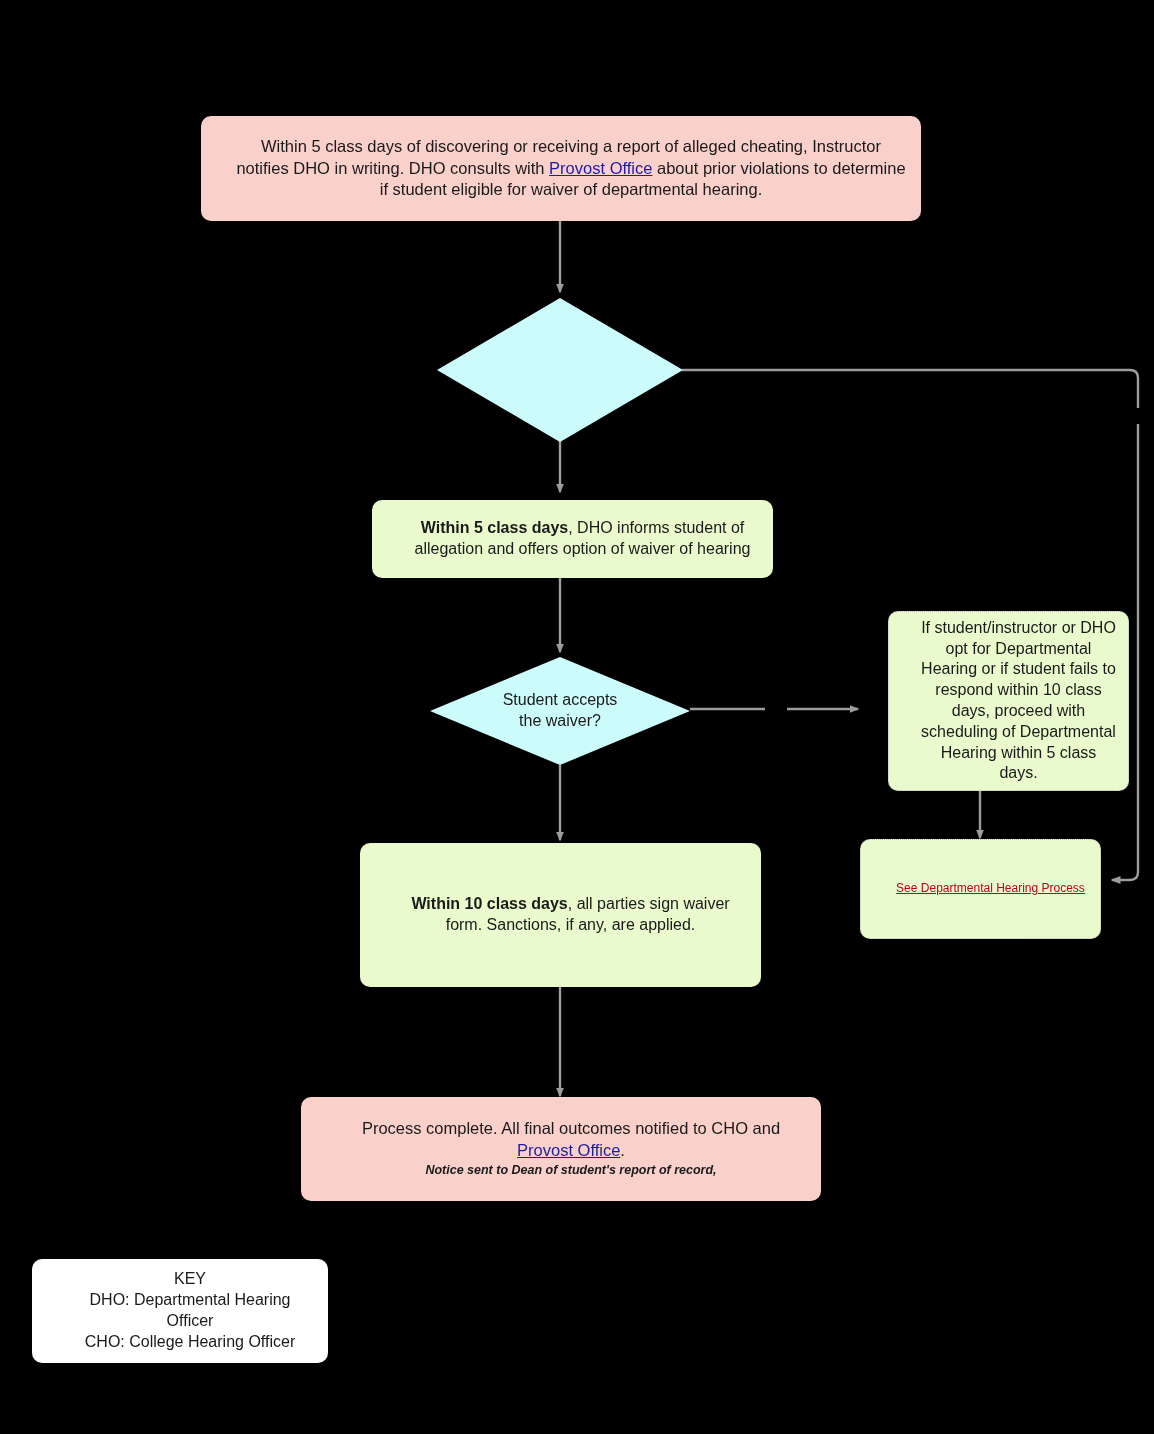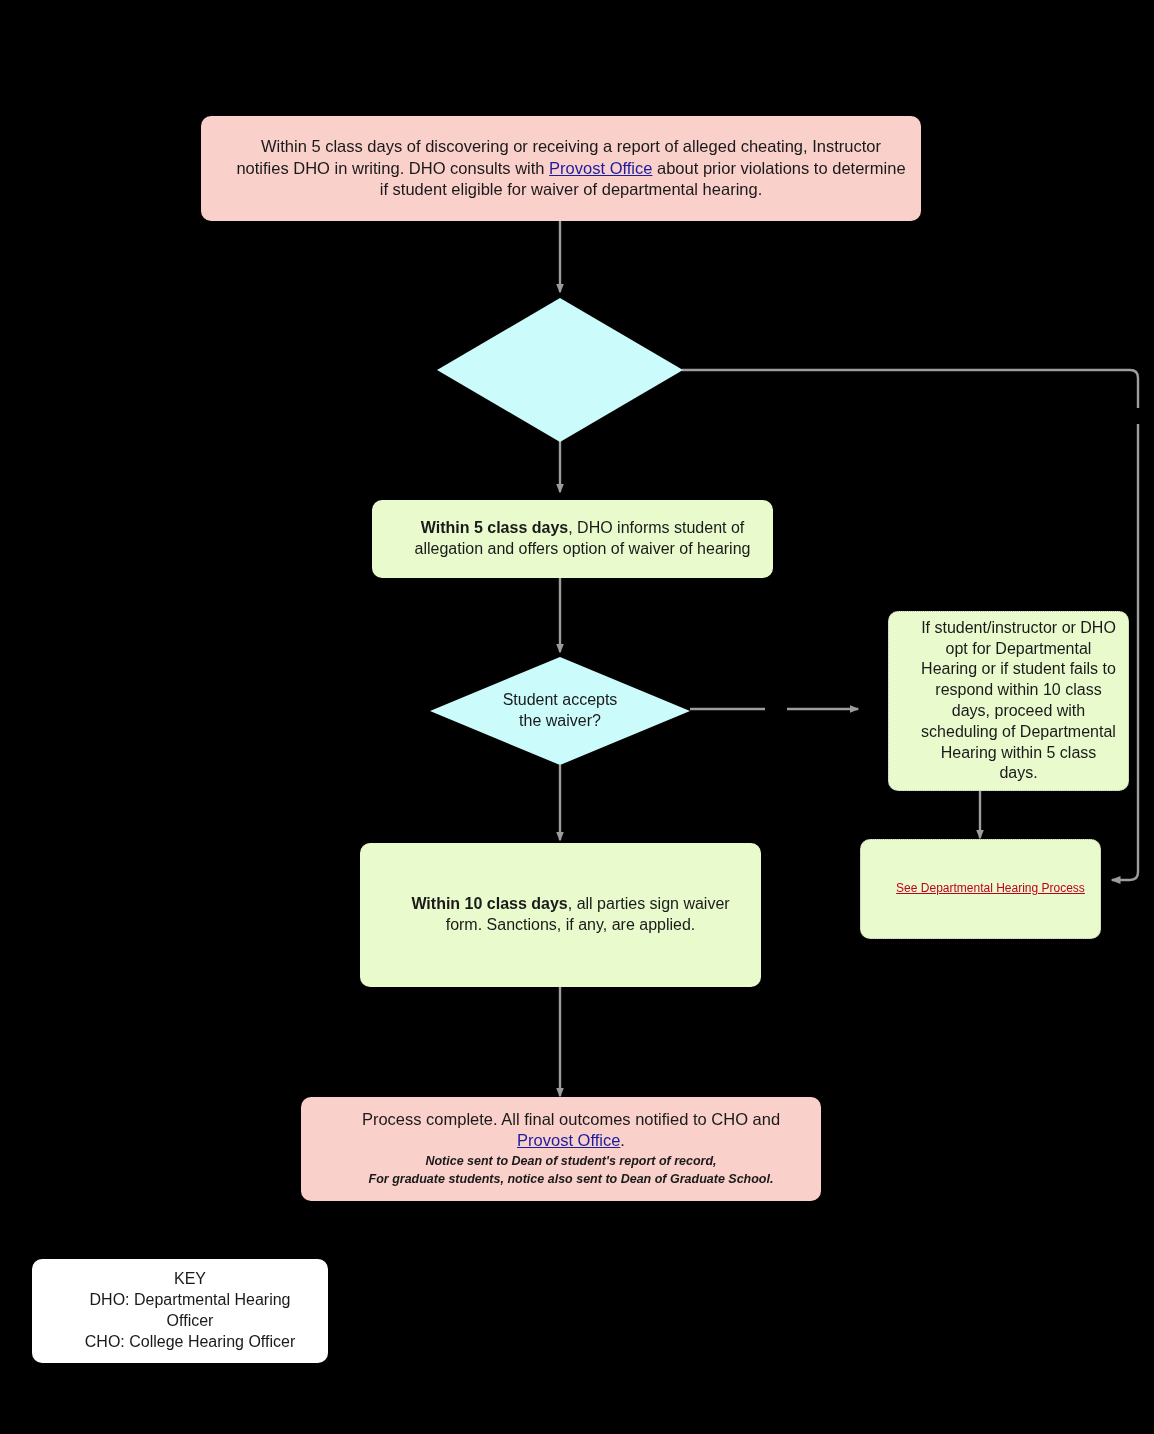--- a/index.html
+++ b/index.html
@@ -175,21 +175,20 @@
       <b>Within 10 class days</b><span>, all parties sign waiver form. Sanctions, if any, are applied.</span>
     </div>
   </div>
 
   <div class="node rbox pink" style="left:301px; top:1097px; width:520px; height:104px; font-size:16.5px;">
     <div class="inner">
       <div>
         <span>Process complete. All final outcomes notified to CHO and </span><a href="#" class="lnk">Provost Office</a><span>.</span>
       </div>
       <div class="sub">Notice sent to Dean of student's report of record,</div>
-      <div class="sub">For graduate students, notice also sent to Dean of Graduate School.</div>
     </div>
   </div>
 
   <div class="node rbox white" style="left:32px; top:1259px; width:296px; height:104px; font-size:16px;">
     <div class="inner key-text">
       <div>KEY</div>
       <div>DHO: Departmental Hearing Officer</div>
       <div>CHO: College Hearing Officer</div>
     </div>
   </div>

